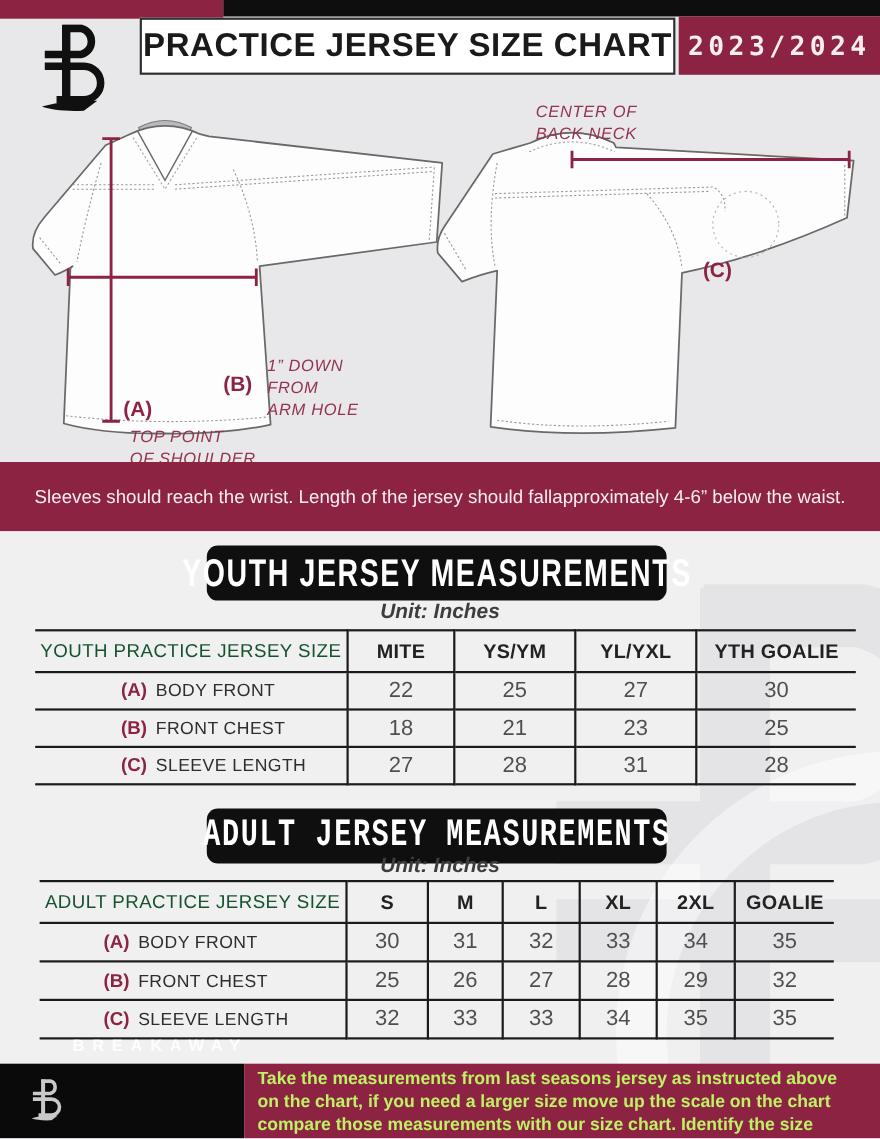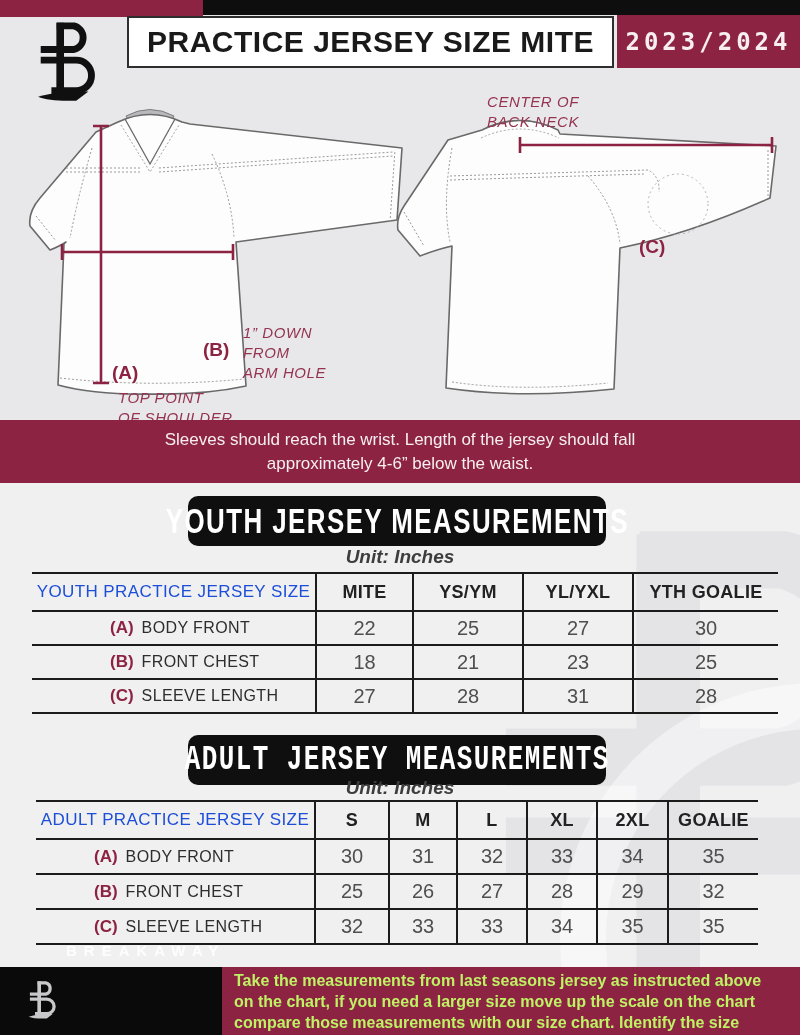--- a/index.html
+++ b/index.html
@@ -20,40 +20,40 @@
 
   
   .diagram{position:absolute;left:0;top:86px;width:800px;height:334px;}
   .diagram svg{position:absolute;left:0;top:0;}
   .diag-label{position:absolute;color:#8c2342;font-weight:bold;font-size:19px;}
   .diag-caption{position:absolute;color:#953350;font-style:italic;font-size:15px;line-height:20px;
                 letter-spacing:.6px;white-space:pre-line;}
 
   
   .info-banner{position:absolute;left:0;top:420px;width:800px;height:63px;background:#8c2342;
-               display:flex;flex-direction:column;align-items:center;justify-content:center;}
+               display:flex;flex-direction:row;align-items:center;justify-content:center;}
   .info-banner div{color:#f7eef1;font-size:17px;line-height:24px;text-align:center;}
 
   
   .lower{position:absolute;left:0;top:483px;width:800px;height:552px;background:#f0f0f1;overflow:hidden;}
   .watermark{position:absolute;left:430px;top:45px;width:540px;height:700px;color:#e2e2e6;opacity:.85;}
   .swoosh{position:absolute;border-radius:50%;border:46px solid rgba(255,255,255,.45);}
 
   .section-banner{position:absolute;left:188px;width:418px;height:50px;background:#0f0f0f;border-radius:10px;
                   display:flex;align-items:center;justify-content:center;}
   .section-banner span{display:inline-block;color:#ffffff;font-weight:bold;font-size:27px;
                        letter-spacing:1.5px;transform:scale(.96,1.3);white-space:nowrap;}
   .unit{position:absolute;left:0;width:800px;text-align:center;font-style:italic;font-size:19px;
         font-weight:600;color:#3d3d3d;}
 
   table.size{position:absolute;border-collapse:collapse;table-layout:fixed;background:transparent;}
   table.size th,table.size td{border:2px solid #1b1b1b;padding:0;text-align:center;vertical-align:middle;}
   table.size tr>*:first-child{border-left:none;text-align:left;}
   table.size tr>*:last-child{border-right:none;}
-  th.corner{font-weight:400;font-size:17px;color:#1d4ed8;letter-spacing:.4px;text-align:center !important;}
+  th.corner{font-weight:400;font-size:17px;color:#14532d;letter-spacing:.4px;text-align:center !important;}
   th.size-col{font-weight:bold;font-size:18px;color:#222;letter-spacing:.3px;}
   td.val{font-size:20px;color:#4f4f4f;}
   td.rowlab .key{color:#8c2342;font-weight:bold;font-size:17px;margin-right:8px;}
   td.rowlab .lab{color:#2d2d2d;font-weight:400;font-size:16px;letter-spacing:.4px;}
   #youth-table td.rowlab{padding-left:78px;}
   #adult-table td.rowlab{padding-left:58px;}
 
   
   .footer-black{position:absolute;left:0;top:967px;width:222px;height:68px;background:#0a0a0a;}
   .footer-maroon{position:absolute;left:222px;top:967px;width:578px;height:68px;background:#8c2342;
@@ -75,21 +75,21 @@
       <g fill="none" stroke="currentColor" stroke-linecap="square">
         <path d="M37 6 V92" stroke-width="10"></path>
         <path d="M16 36 H55 A16 16 0 0 0 55 5 H37" stroke-width="9"></path>
         <path d="M16 50 H58 A20 20 0 0 1 58 90 H30" stroke-width="9"></path>
       </g>
       <path d="M8 98 C28 92 52 91 74 91 L58 103 C36 104 18 102 8 98 Z" fill="currentColor"></path>
     </svg>
   </div>
 
   <div class="title-box">
-    <span>PRACTICE JERSEY SIZE MITE</span>
+    <span>PRACTICE JERSEY SIZE CHART</span>
   </div>
   <div class="year-box">
     <span>2023/2024</span>
   </div>
 
   <div class="diagram">
     <svg width="800" height="334" viewBox="0 0 800 334">
 
       <path d="M126 30 Q150 17 174 30 L150 74 Z" fill="#b9b9bb" stroke="#7c7c7e" stroke-width="1"></path>
       <path d="M118 36 L96 46 L40 112 Q28 126 30 140 L50 164 Q60 160 66 156

